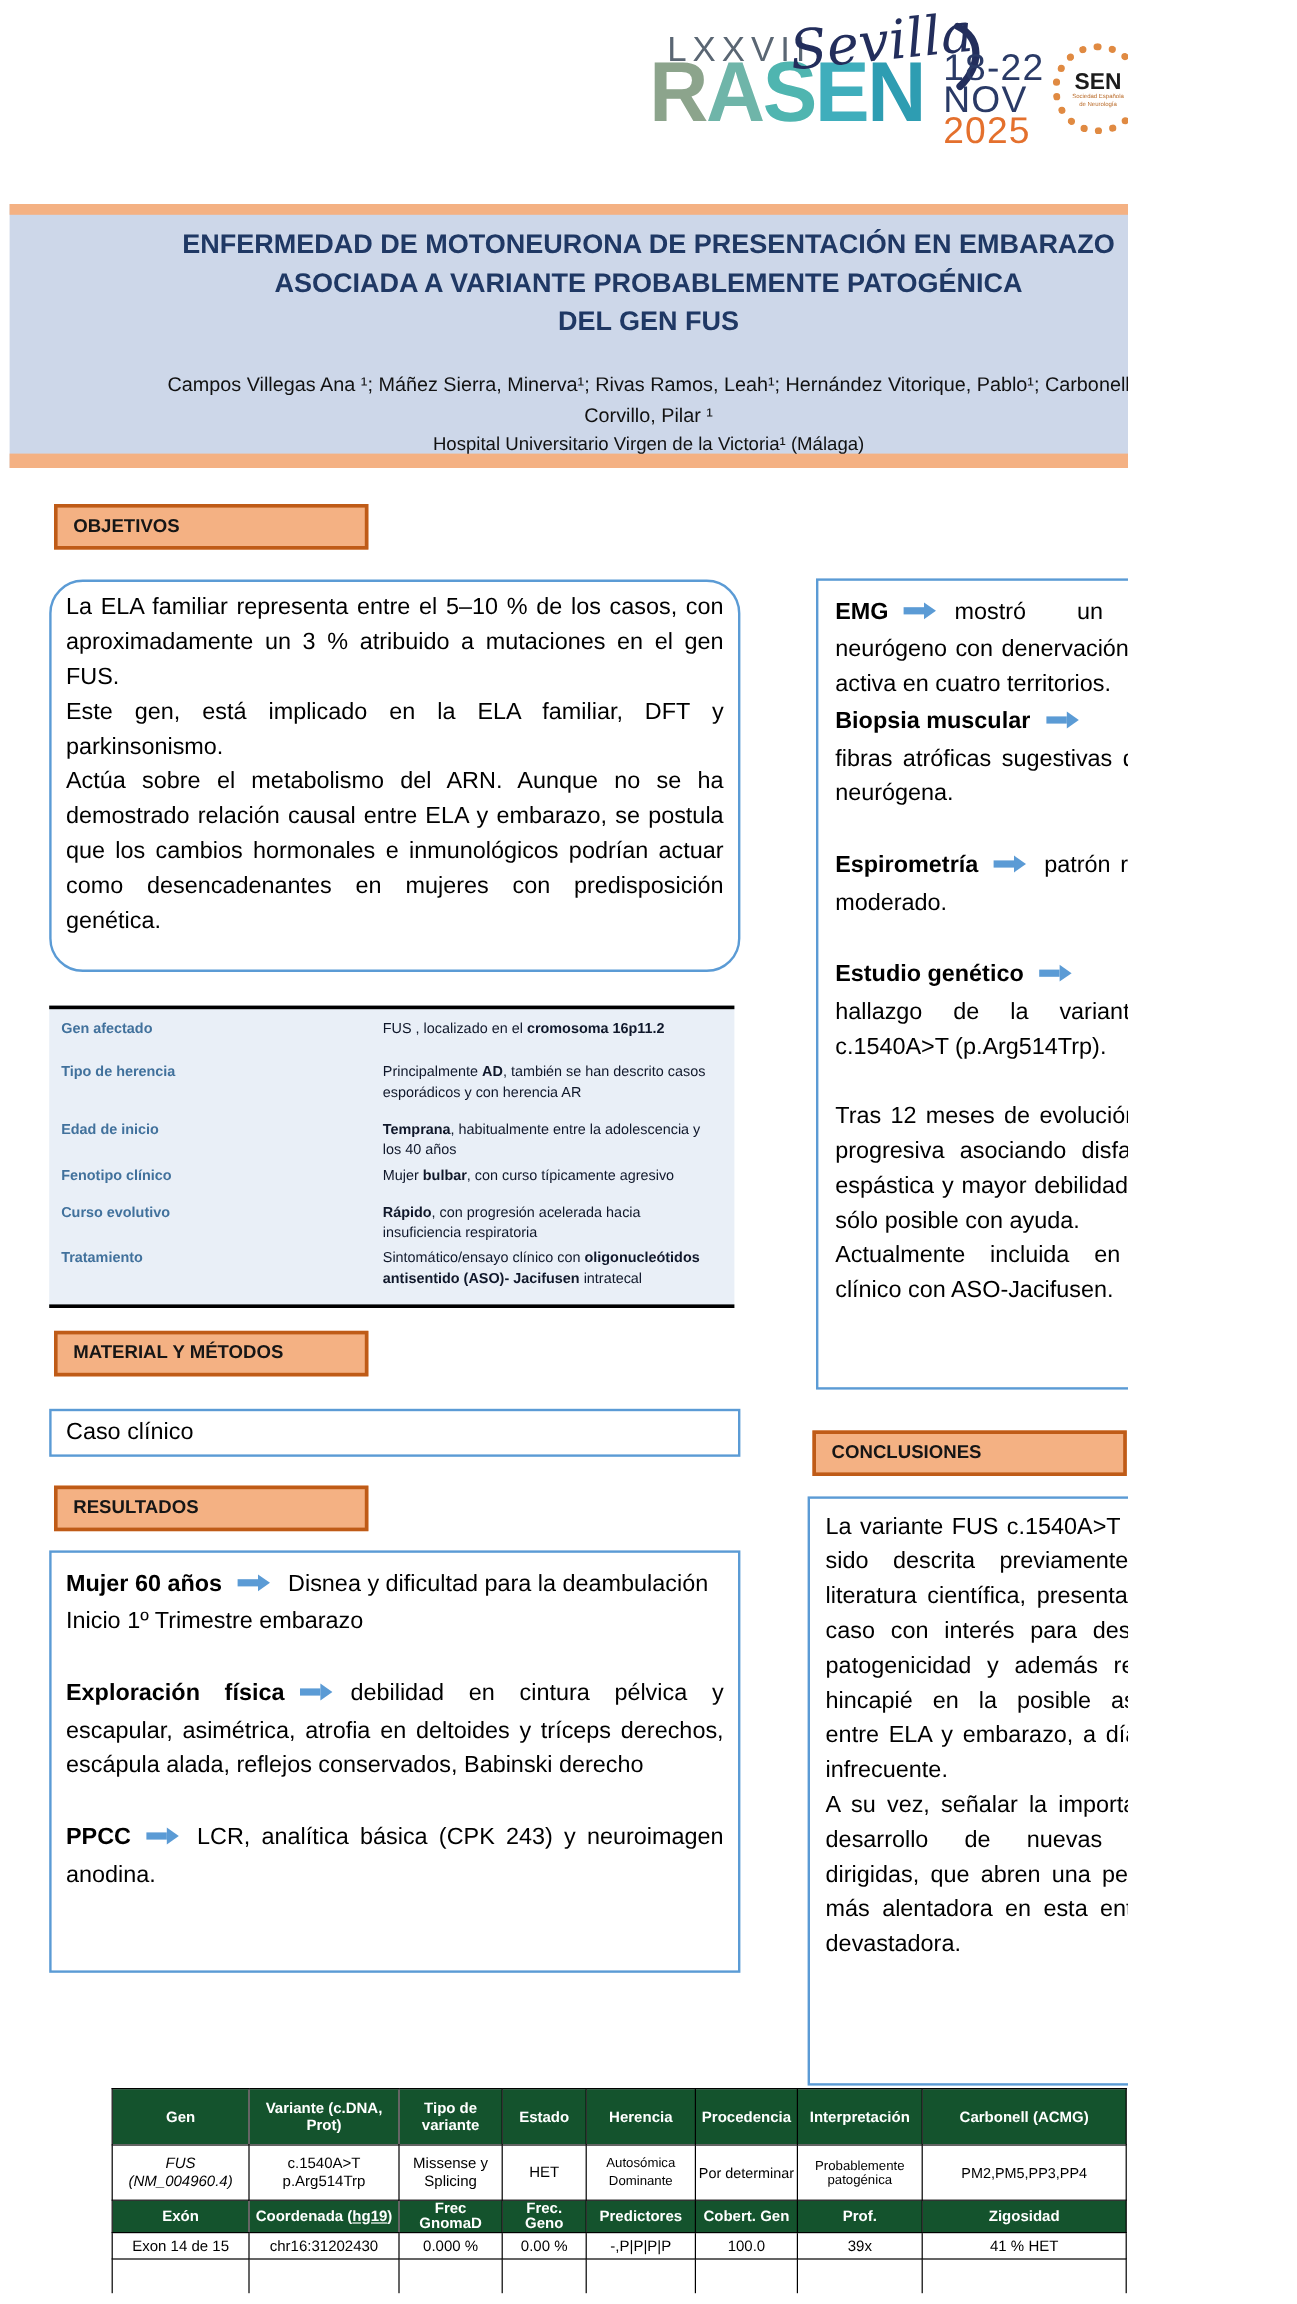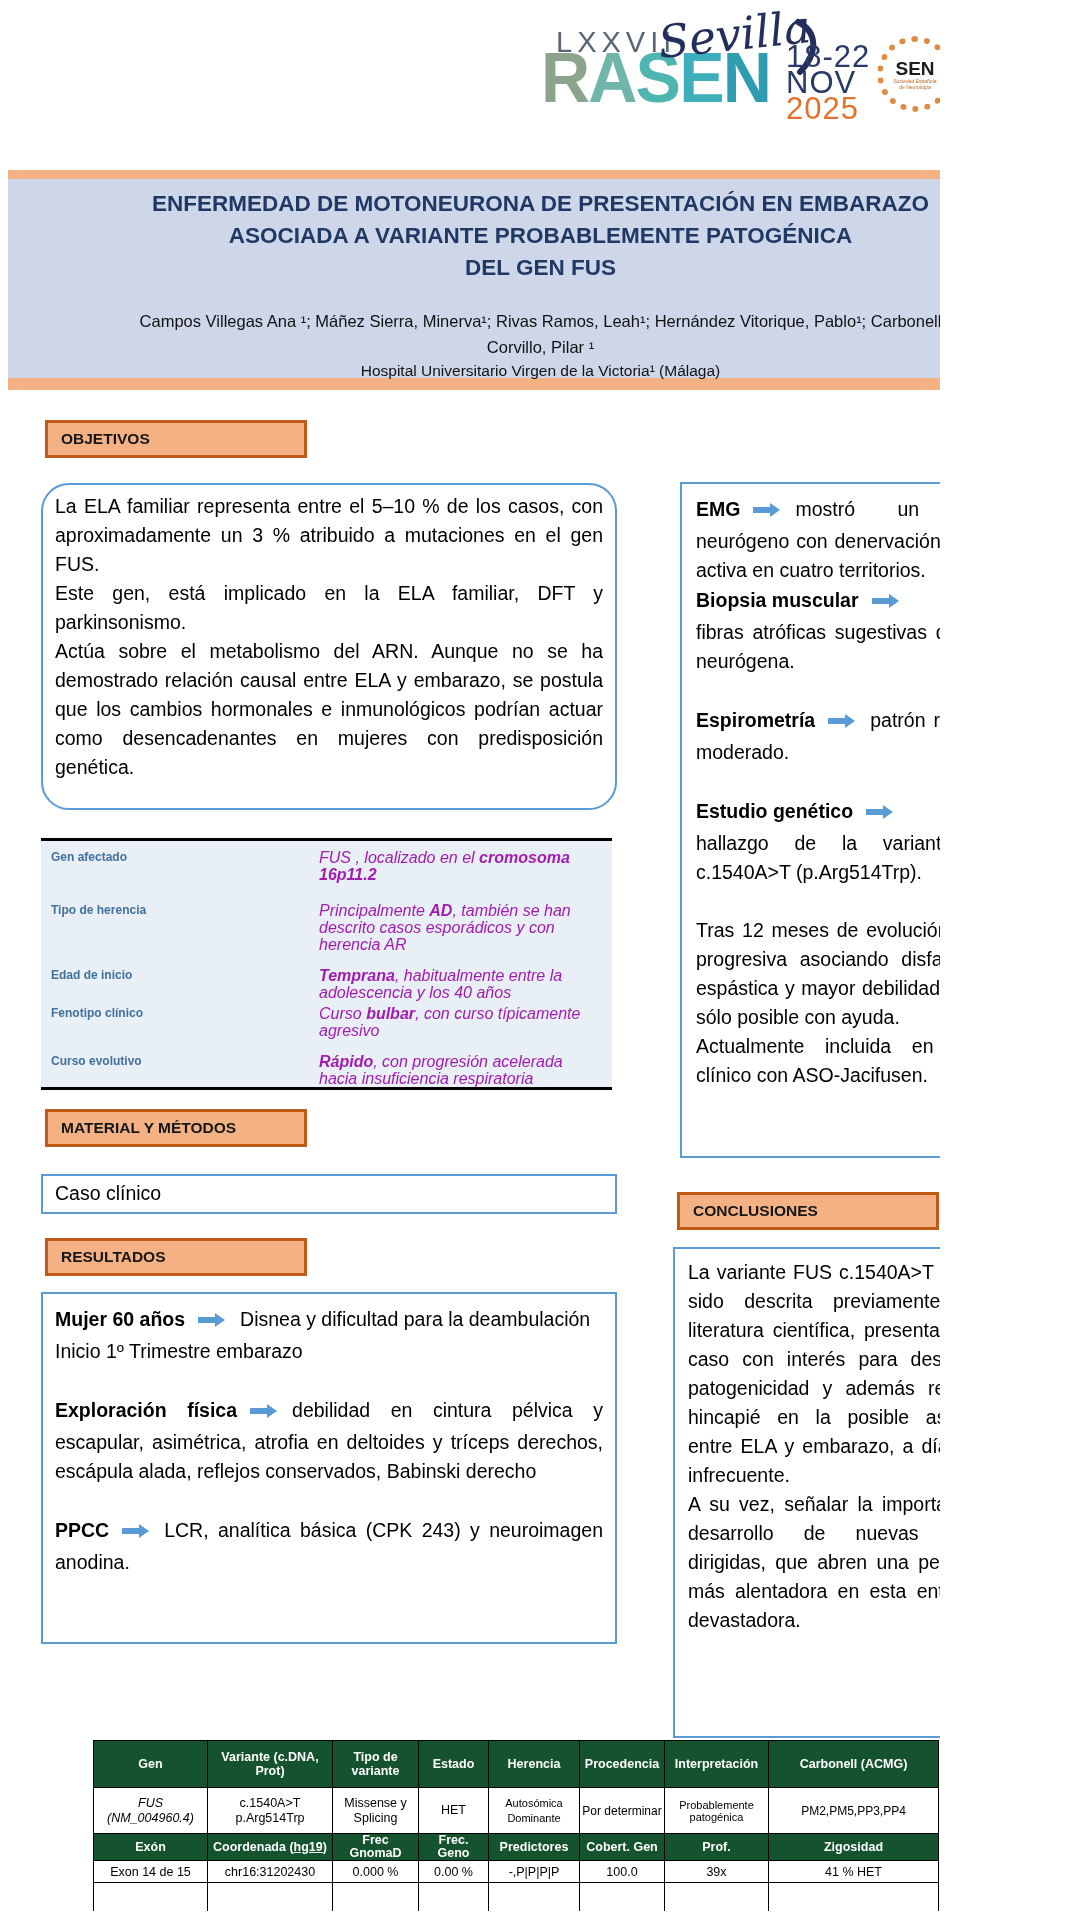--- a/index.html
+++ b/index.html
@@ -63,21 +63,21 @@
   .arr .hd{width:0;height:0;border-top:7px solid transparent;border-bottom:7px solid transparent;border-left:10px solid #5b9bd5;}
 
   
   .gene-table{position:absolute;left:41px;top:838px;width:571px;height:252px;background:#e9eff7;
               border-top:3px solid #000;border-bottom:3px solid #000;box-sizing:border-box;
               padding-top:8px;overflow:hidden;}
   .gt-row{display:grid;grid-template-columns:268px 1fr;padding:0 8px 0 10px;margin-bottom:14px;}
   .gt-row.tight{margin-bottom:4px;}
   .gt-row.loose{margin-bottom:19px;}
   .gt-label{font-size:12px;font-weight:bold;color:#41719c;line-height:17px;}
-  .gt-value{font-size:16px;line-height:17px;color:#a21caf;padding-right:4px;font-style:italic;}
+  .gt-value{font-size:12px;line-height:17px;color:#0f172a;padding-right:4px;}
 
   .b{font-weight:bold;} .i{font-style:italic;} .u{text-decoration:underline;}
 
   
   .gtab{position:absolute;left:93px;top:1740px;border-collapse:collapse;table-layout:fixed;
         width:845px;font-size:12.5px;text-align:center;}
   .gtab td{border:1px solid #000;padding:1px 2px;vertical-align:middle;overflow:hidden;}
   .gtab tr.hdr td{background:#14532d;color:#fff;font-weight:bold;line-height:14px;}
   .gtab tr.r1{height:47px;}
   .gtab tr.r2{height:46px;}
@@ -138,21 +138,21 @@
     <div class="gt-row">
       <div class="gt-label">Tipo de herencia</div>
       <div class="gt-value"><span>Principalmente </span><span class="b">AD</span><span>, también se han descrito casos esporádicos y con herencia AR</span></div>
     </div>
     <div class="gt-row tight">
       <div class="gt-label">Edad de inicio</div>
       <div class="gt-value"><span class="b">Temprana</span><span>, habitualmente entre la adolescencia y los 40 años</span></div>
     </div>
     <div class="gt-row">
       <div class="gt-label">Fenotipo clínico</div>
-      <div class="gt-value"><span>Curso </span><span class="b">bulbar</span><span>, con curso típicamente agresivo</span></div>
+      <div class="gt-value"><span>Mujer </span><span class="b">bulbar</span><span>, con curso típicamente agresivo</span></div>
     </div>
     <div class="gt-row tight">
       <div class="gt-label">Curso evolutivo</div>
       <div class="gt-value"><span class="b">Rápido</span><span>, con progresión acelerada hacia insuficiencia respiratoria</span></div>
     </div>
     <div class="gt-row">
       <div class="gt-label">Tratamiento</div>
       <div class="gt-value"><span>Sintomático/ensayo clínico con </span><span class="b">oligonucleótidos antisentido (ASO)- Jacifusen</span><span> intratecal</span></div>
     </div>
   </div>

